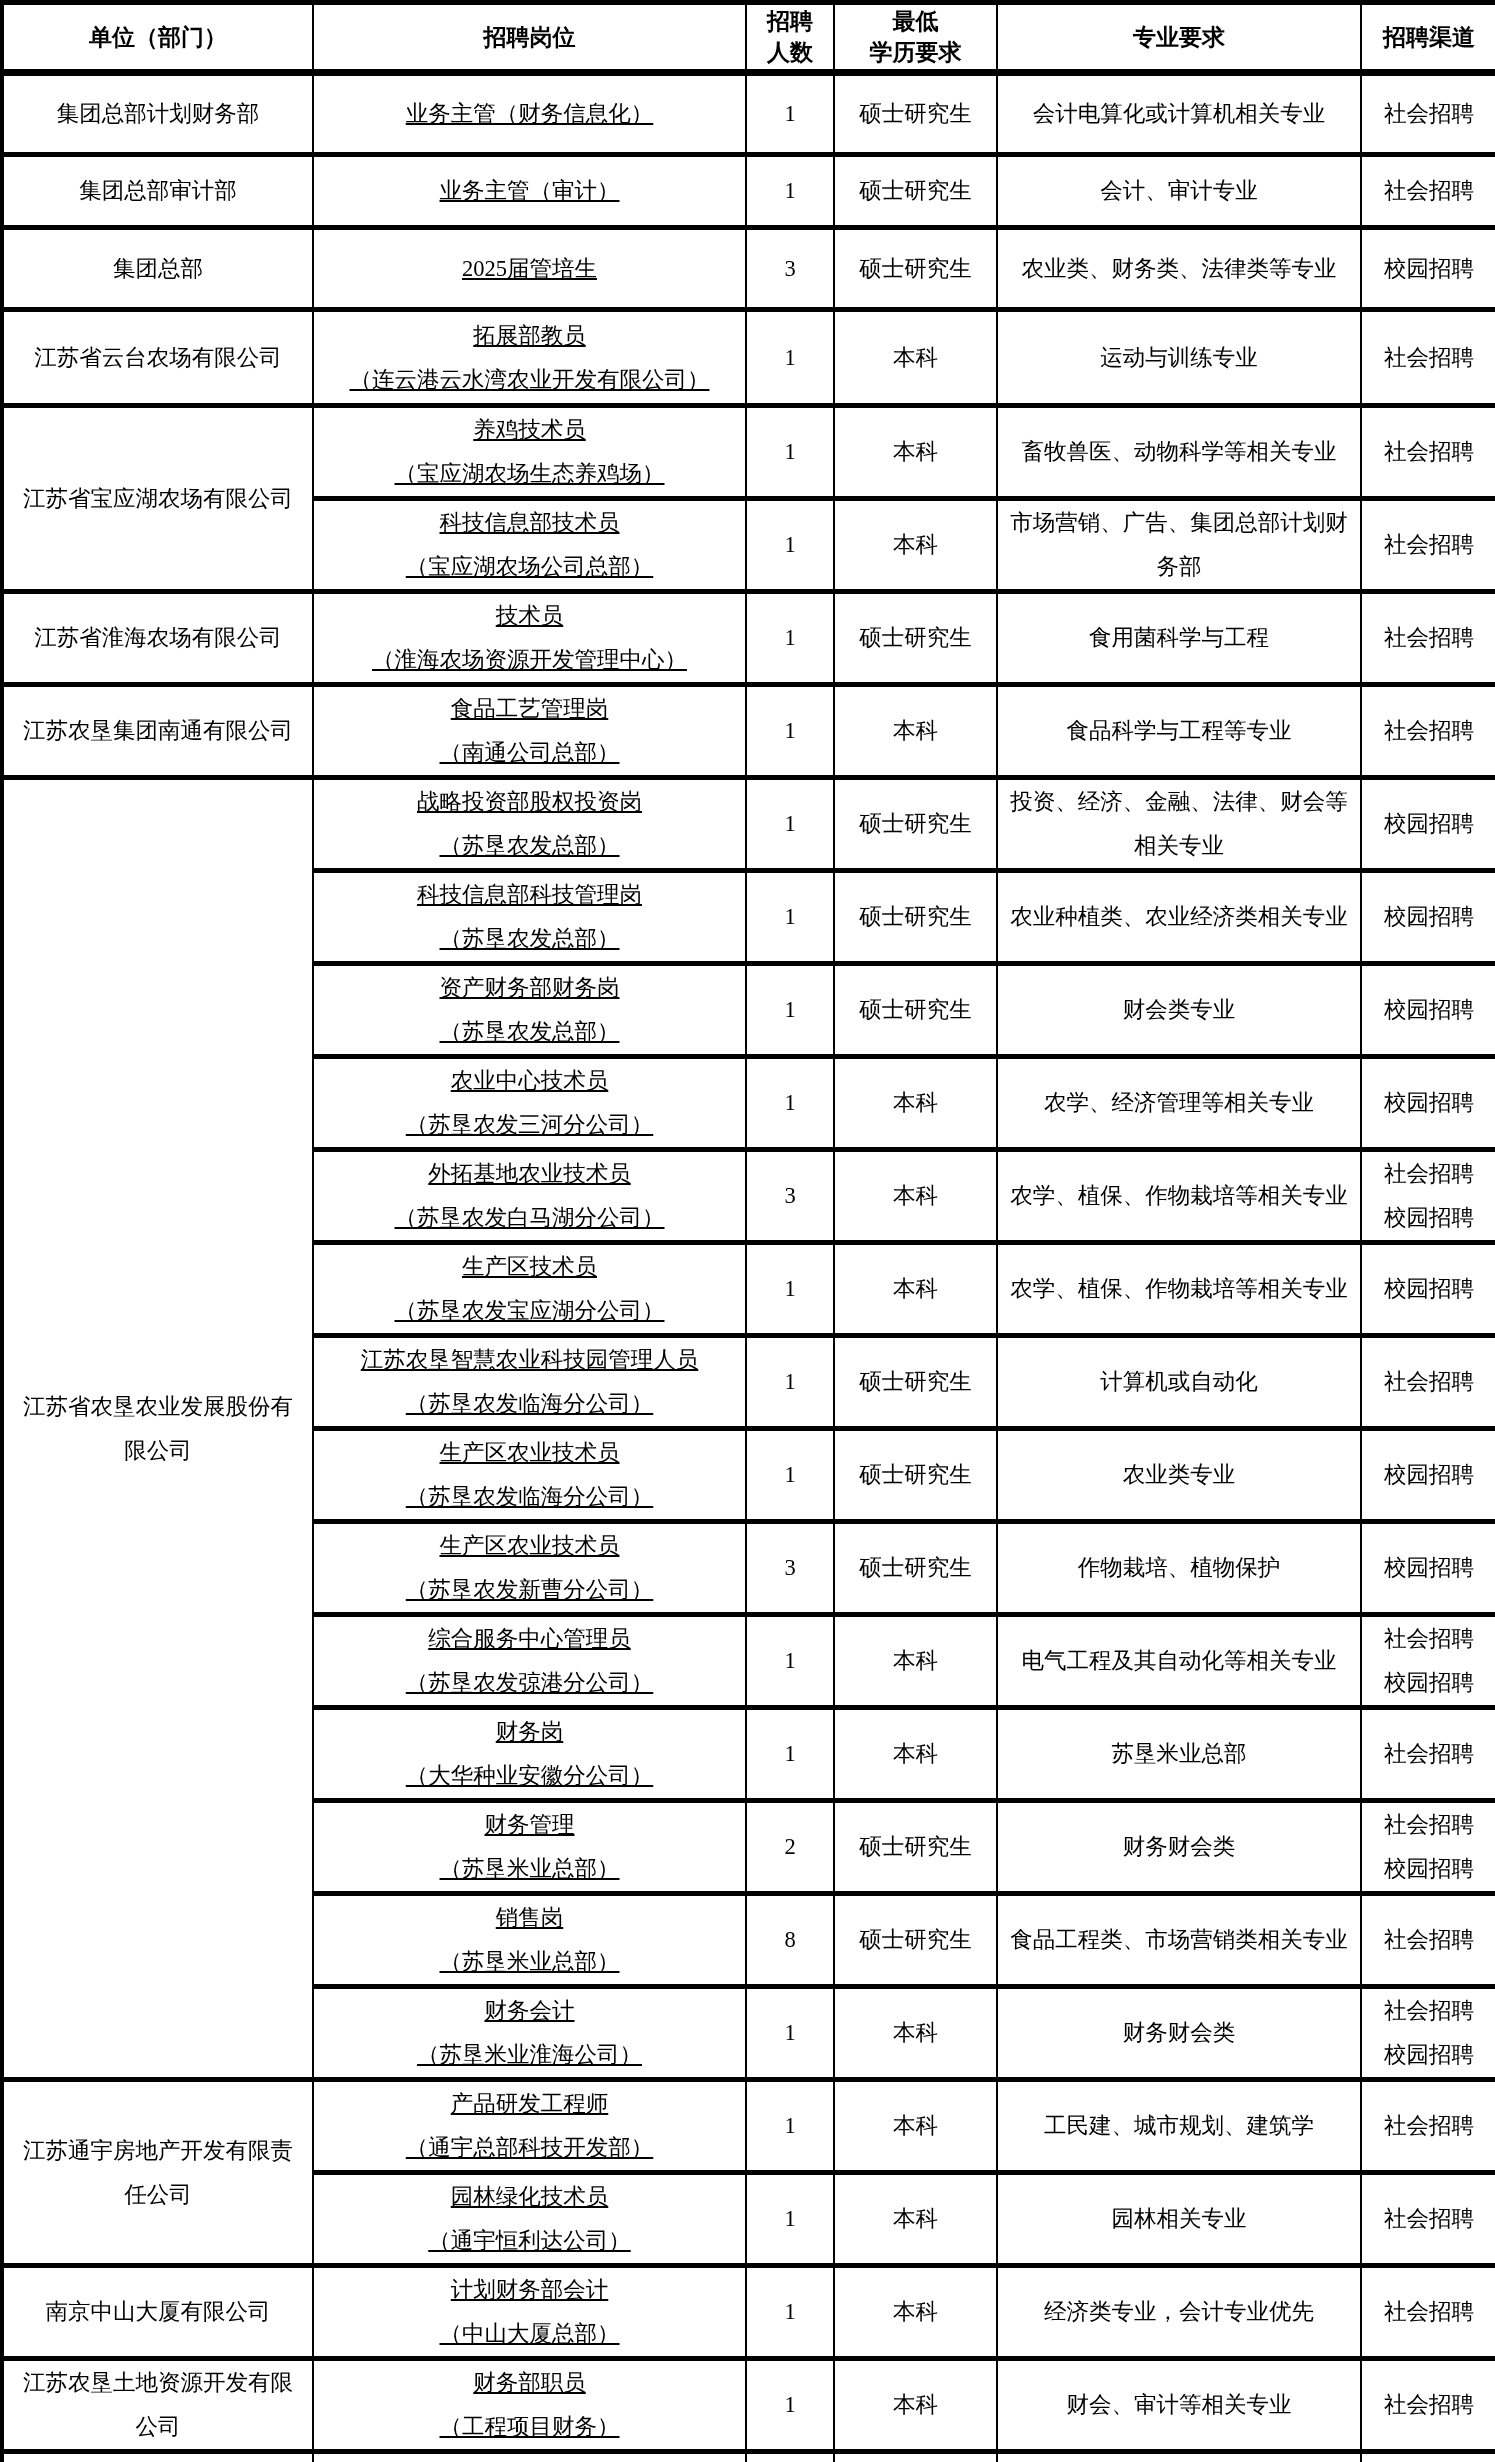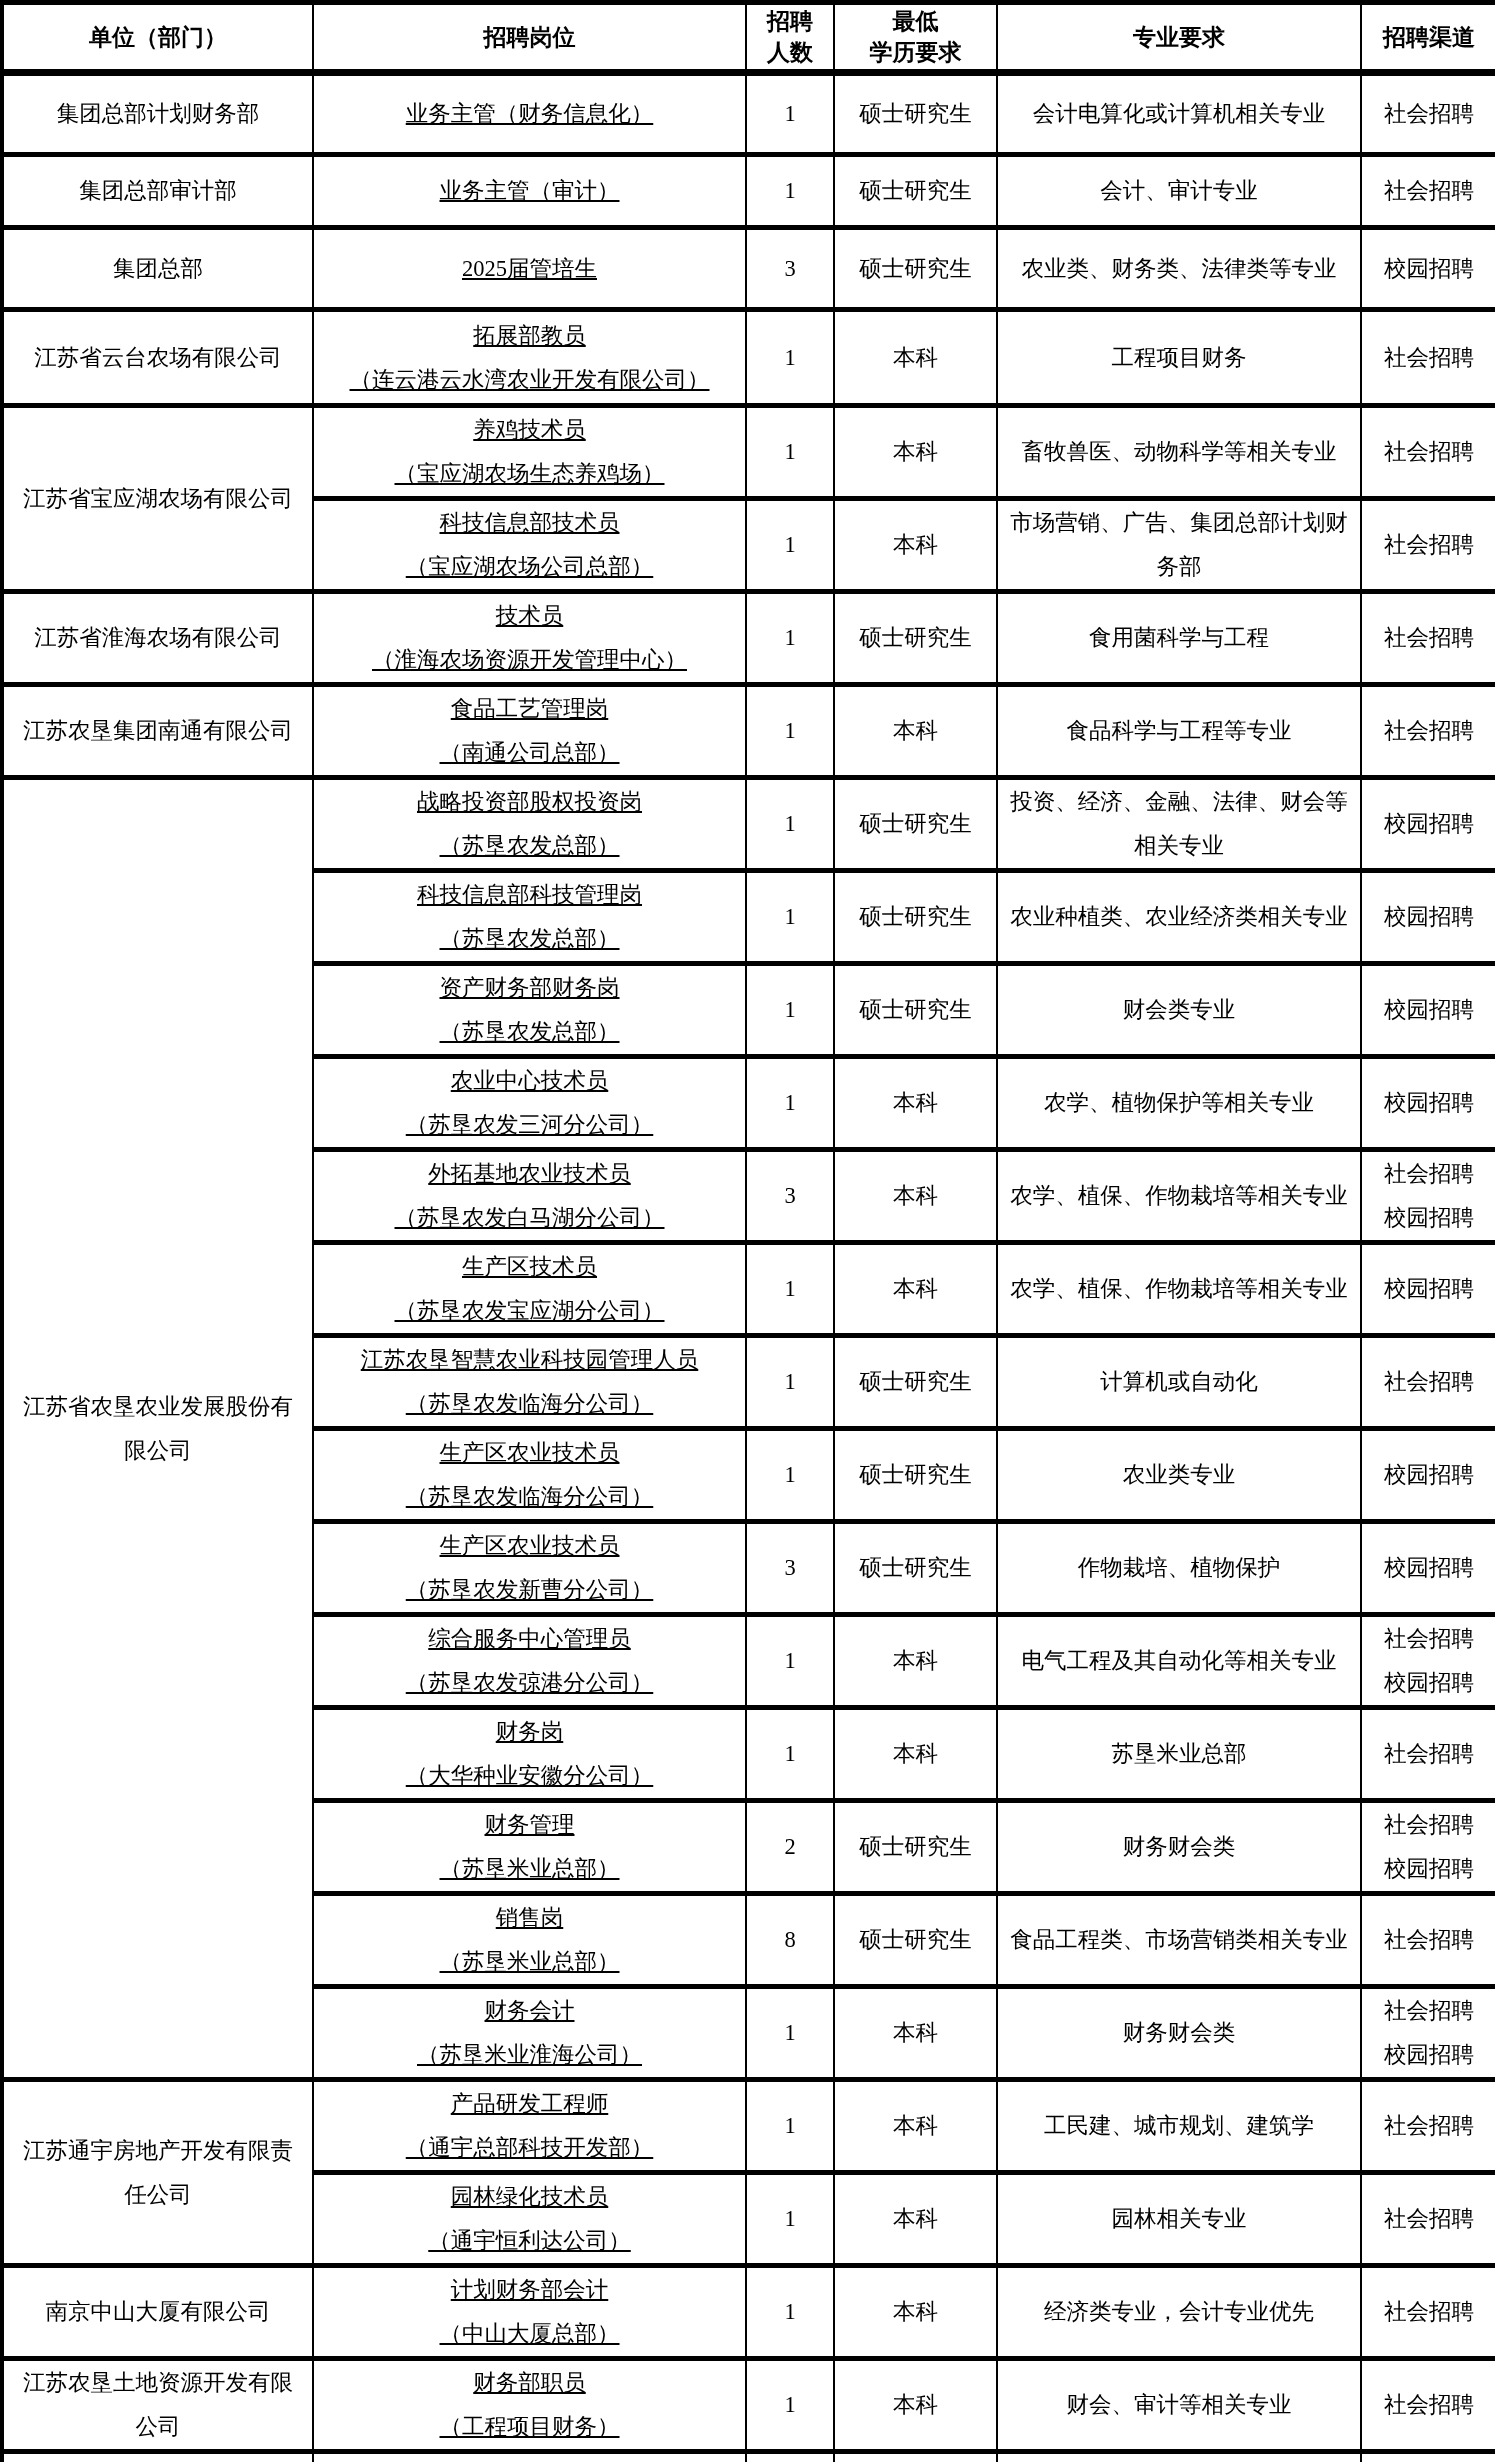--- a/index.html
+++ b/index.html
@@ -108,21 +108,21 @@
       <td class="ce">硕士研究生</td>
       <td class="cm">农业类、财务类、法律类等专业</td>
       <td class="cc">校园招聘</td>
     </tr>
     <tr class="h-tall">
       <td class="cu">江苏省云台农场有限公司</td>
       <td class="cp">拓展部教员
 （连云港云水湾农业开发有限公司）</td>
       <td class="cn">1</td>
       <td class="ce">本科</td>
-      <td class="cm">工程项目财务</td>
+      <td class="cm">运动与训练专业</td>
       <td class="cc">社会招聘</td>
     </tr>
     <tr>
       <td class="cu" rowspan="2">江苏省宝应湖农场有限公司</td>
       <td class="cp">养鸡技术员
 （宝应湖农场生态养鸡场）</td>
       <td class="cn">1</td>
       <td class="ce">本科</td>
       <td class="cm">畜牧兽医、动物科学等相关专业</td>
       <td class="cc">社会招聘</td>
@@ -176,21 +176,21 @@
       <td class="cn">1</td>
       <td class="ce">硕士研究生</td>
       <td class="cm">财会类专业</td>
       <td class="cc">校园招聘</td>
     </tr>
     <tr>
       <td class="cp">农业中心技术员
 （苏垦农发三河分公司）</td>
       <td class="cn">1</td>
       <td class="ce">本科</td>
-      <td class="cm">农学、植物保护等相关专业</td>
+      <td class="cm">农学、经济管理等相关专业</td>
       <td class="cc">校园招聘</td>
     </tr>
     <tr>
       <td class="cp">外拓基地农业技术员
 （苏垦农发白马湖分公司）</td>
       <td class="cn">3</td>
       <td class="ce">本科</td>
       <td class="cm">农学、植保、作物栽培等相关专业</td>
       <td class="cc">社会招聘
 校园招聘</td>

